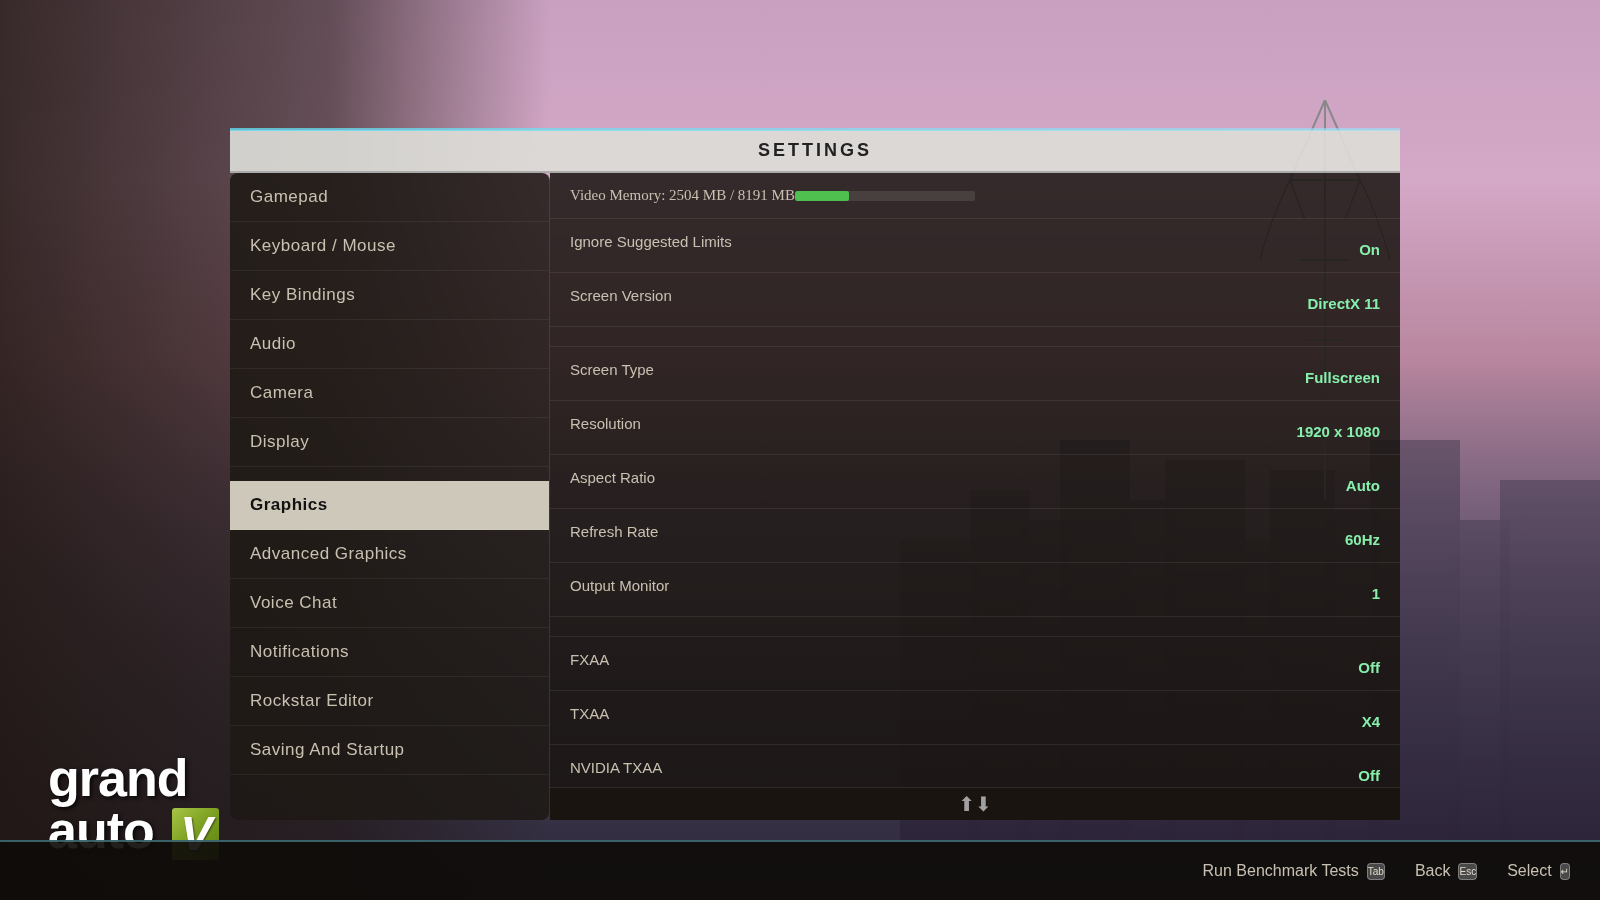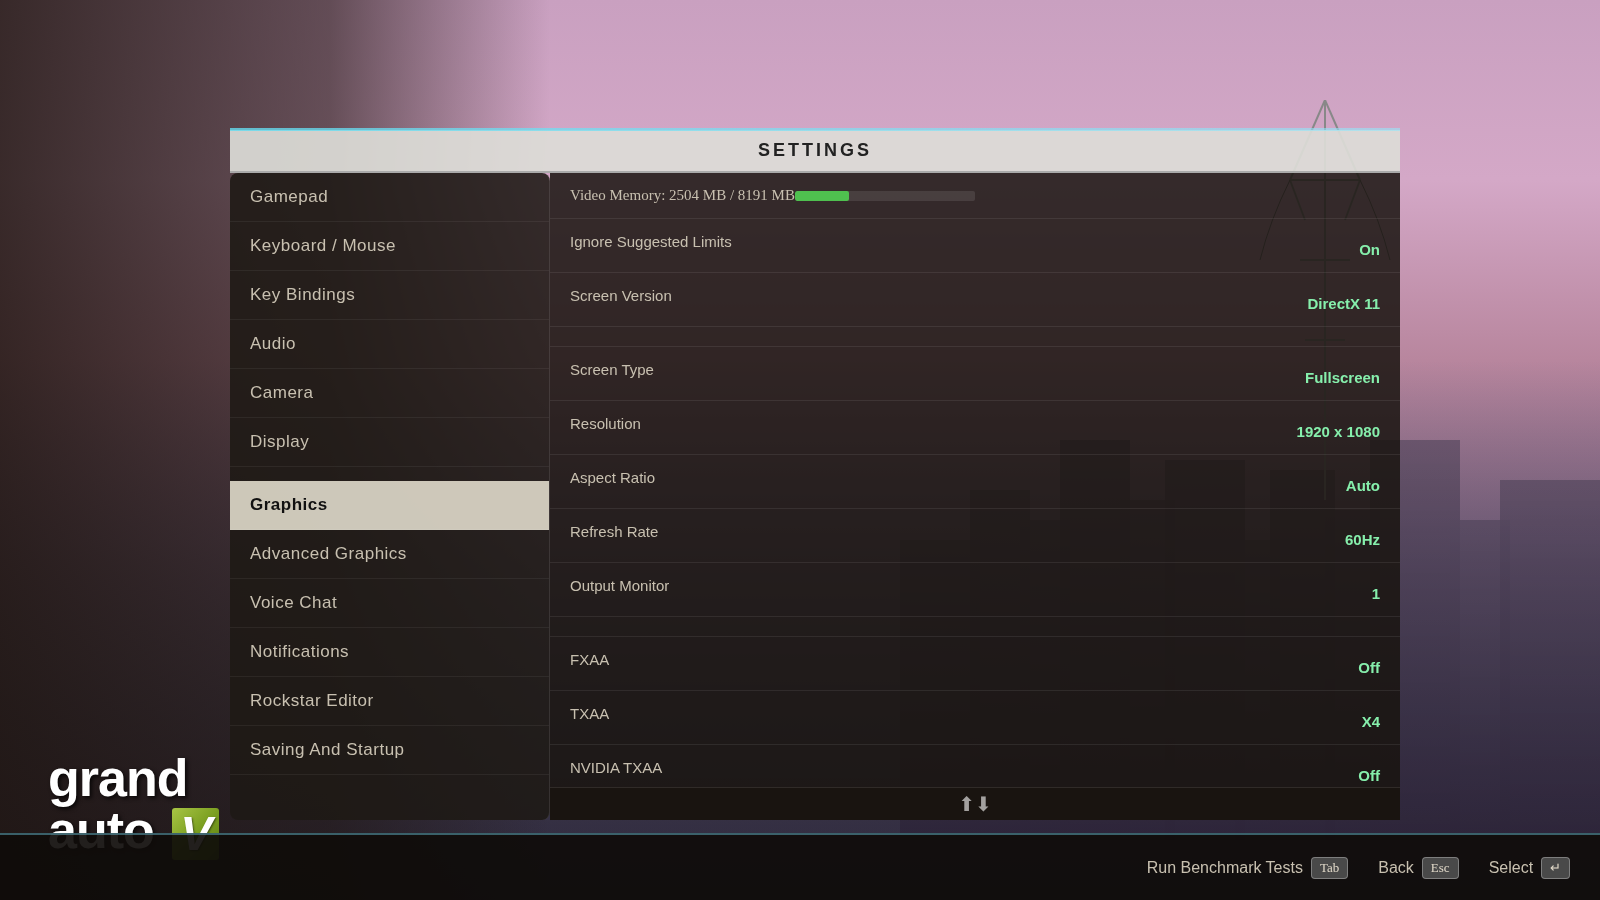--- a/index.html
+++ b/index.html
@@ -226,21 +226,21 @@
       font-size: 20px;
       line-height: 1;
     }
 
     
     .bottom-bar {
       position: absolute;
       bottom: 0;
       left: 0;
       right: 0;
-      height: 67px;
+      height: 60px;
       background: rgba(15, 12, 10, 0.92);
       z-index: 30;
       display: flex;
       align-items: center;
       justify-content: flex-end;
       padding: 0 30px;
       gap: 30px;
       border-top: 2px solid rgba(100,180,200,0.5);
     }
 
@@ -249,24 +249,24 @@
       align-items: center;
       gap: 8px;
       color: #c8c0b0;
       font-size: 16px;
     }
 
     .key-badge {
       background: rgba(80,80,80,0.9);
       border: 1px solid rgba(180,180,180,0.5);
       border-radius: 4px;
-      padding: 2px 8px;
-      font-size: 13px;
+      padding: 2px 0;
+      font-size: 10px;
       color: #e0d8c8;
-      font-family: Liberation Serif, serif;
+      font-family: Liberation Sans, sans-serif;
     }
 
     
     .top-accent {
       position: absolute;
       top: 128px;
       left: 230px;
       right: 200px;
       height: 3px;
       background: linear-gradient(90deg, rgba(100,220,240,0.8) 0%, rgba(150,230,250,0.6) 100%);

